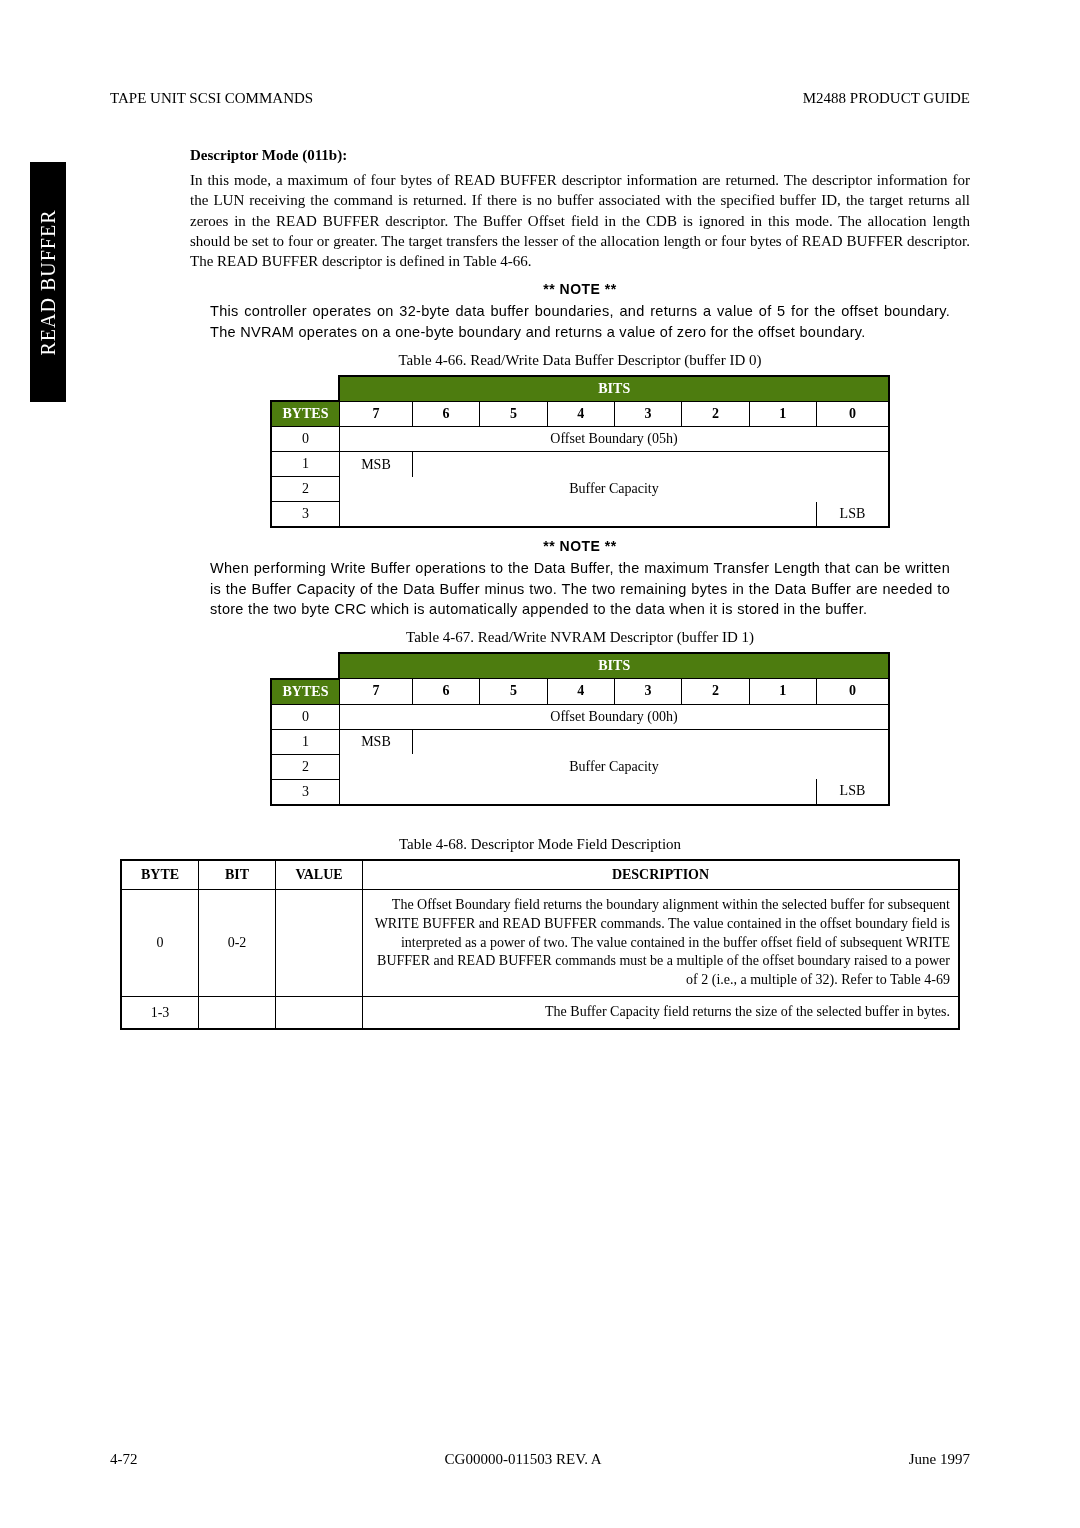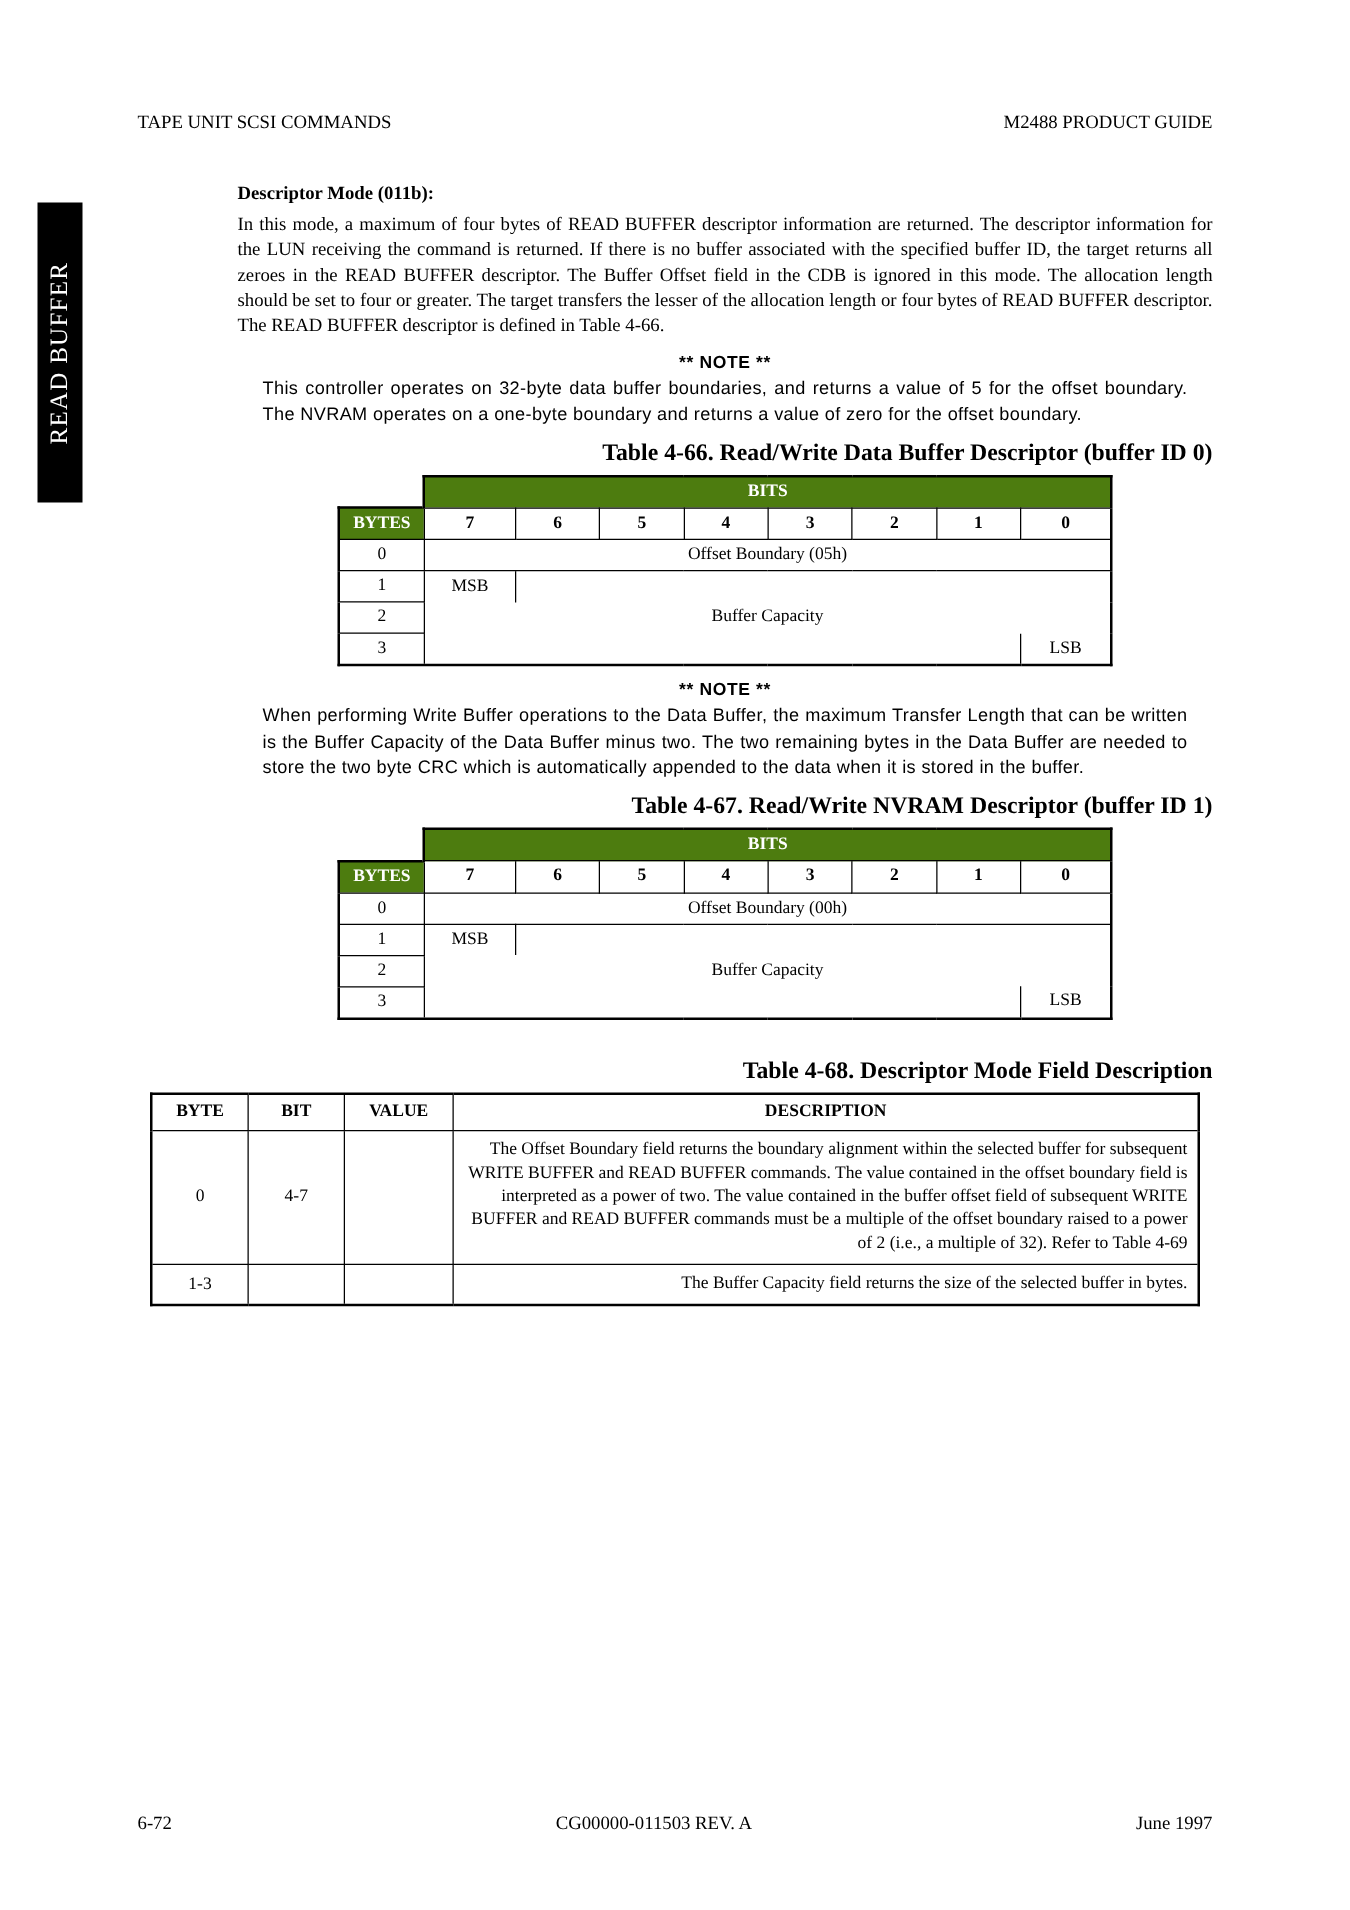--- a/index.html
+++ b/index.html
@@ -63,24 +63,24 @@
   }
   .note-body {
     font-family: Arial, Helvetica, sans-serif;
     font-size: 14.5px;
     margin: 0 20px 10px 20px;
     text-align: justify;
     line-height: 1.4;
     letter-spacing: 0.3px;
   }
   .table-caption {
-    text-align: right;
-    font-weight: bold;
+    text-align: center;
+    font-weight: normal;
     margin: 8px 0 6px 0;
-    font-size: 19px;
+    font-size: 15px;
   }
   table.bits {
     border-collapse: collapse;
     width: 620px;
     margin: 0 auto 4px auto;
   }
   table.bits th, table.bits td {
     border: 1px solid #000;
     font-size: 14px;
     padding: 4px 6px;
@@ -255,33 +255,33 @@
   <table class="desc">
     <tbody>
         <tr>
       <th class="desc-col-byte">BYTE</th>
       <th class="desc-col-bit">BIT</th>
       <th class="desc-col-val">VALUE</th>
       <th>DESCRIPTION</th>
     </tr>
     <tr>
       <td class="c">0</td>
-      <td class="c">4-7</td>
+      <td class="c">0-2</td>
       <td class="c"></td>
       <td class="desc-text">The Offset Boundary field returns the boundary alignment within the selected buffer for subsequent WRITE BUFFER and READ BUFFER commands. The value contained in the offset boundary field is interpreted as a power of two.
 The value contained in the buffer offset field of subsequent WRITE BUFFER and READ BUFFER commands must be a multiple of the offset boundary raised to a power of 2 (i.e., a multiple of 32). Refer to Table 4-69</td>
     </tr>
     <tr>
       <td class="c">1-3</td>
       <td class="c"></td>
       <td class="c"></td>
       <td class="desc-text">The Buffer Capacity field returns the size of the selected buffer in bytes.</td>
     </tr>
   </tbody>
     </table>
 
 </div>
 
 <div class="footer-row">
-  <span>6-72</span>
+  <span>4-72</span>
   <span>CG00000-011503 REV. A</span>
   <span>June 1997</span>
 </div>
 
 </body></html>

